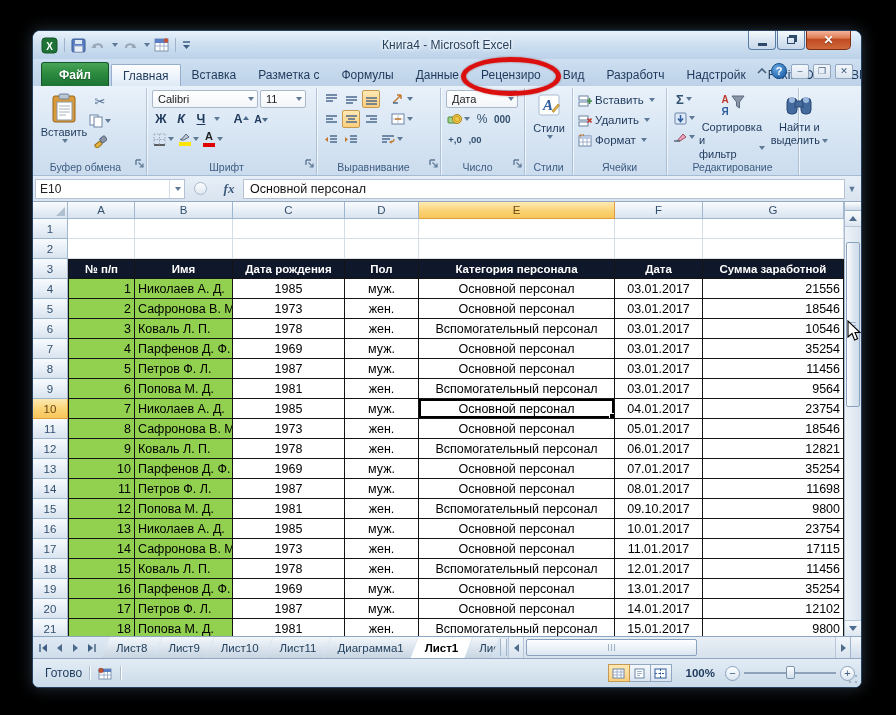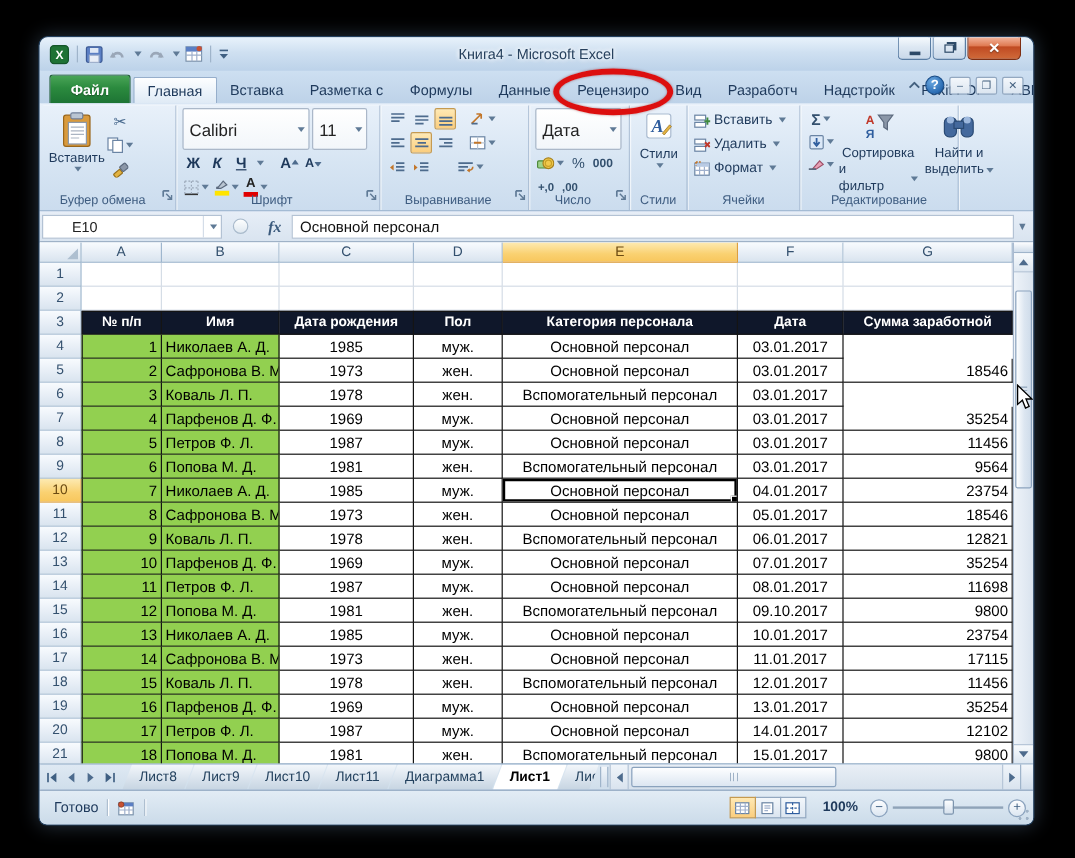--- a/index.html
+++ b/index.html
@@ -62,38 +62,38 @@
   .glabel { position:absolute; left:0; right:10px; bottom:2px; text-align:center;
             font-size:10.5px; color:#3e5c80; white-space:nowrap; }
   .launcher { position:absolute; right:2px; bottom:3px; }
   .rrow { display:flex; align-items:center; gap:2px; margin-bottom:2px; }
   .bigbtn { display:flex; flex-direction:column; align-items:center; justify-content:flex-start;
             width:48px; height:66px; padding-top:3px; border-radius:3px; font-size:11px; color:#1e395b; }
   .bigbtn .cap { margin-top:3px; line-height:1.15; text-align:center; }
   .sb { height:18px; min-width:18px; padding:0 1px; display:flex; align-items:center;
         justify-content:center; border-radius:2px; color:#33506e; }
   .tgl.on { background:linear-gradient(#ffe9b4,#fbce7e); border:1px solid #c59a50; }
-  .combo { background:linear-gradient(#ffffff,#f2f6fa); border:1px solid #abb8c9; height:35px;
-           display:flex; align-items:center; font-size:14px; color:#222; padding:0 3px 0 5px;
+  .combo { background:linear-gradient(#ffffff,#f2f6fa); border:1px solid #abb8c9; height:18px;
+           display:flex; align-items:center; font-size:11px; color:#222; padding:0 3px 0 5px;
            border-radius:2px; }
   .combo .mini-arrow { margin-left:auto; }
   .btext { font-size:12.5px; font-weight:bold; color:#1e395b; }
   .u { text-decoration:underline; }
   .i { font-style:italic; }
   .twoline { display:flex; flex-direction:column; align-items:center; font-size:11px;
              color:#1e395b; line-height:1.2; padding:2px 3px; }
   .cellbtn { display:flex; align-items:center; gap:3px; font-size:11.5px; color:#1e395b; height:20px; }
   .colorbar-a { display:flex; flex-direction:column; align-items:center; line-height:1; }
   .colorbar-a .bar { width:12px; height:4px; margin-top:1px; }
 
   
   .fbar { height:26px; flex:none; background:linear-gradient(#e7eef7,#d9e4f0);
           border-bottom:1px solid #96a9bf; display:flex; align-items:center; padding:2px 2px; }
   .namebox { width:150px; height:20px; background:#fff; border:1px solid #b3c2d4;
-             display:flex; align-items:center; font-size:12px; color:#222; padding-left:24px; }
+             display:flex; align-items:center; font-size:12px; color:#222; padding-left:4px; }
   .namebox .split { margin-left:auto; width:15px; height:100%; border-left:1px solid #d4dde8;
                     display:flex; align-items:center; justify-content:center; }
   .fx-zone { width:58px; display:flex; align-items:center; justify-content:space-around; }
   .round-btn { width:13px; height:13px; border-radius:50%; border:1px solid #a9bacb;
                background:linear-gradient(#fdfefe,#dfe8f0); }
   .fx { font-family:"Liberation Serif", serif; font-style:italic; font-weight:bold;
         font-size:13px; color:#3b5a7c; }
   .finput { flex:1; height:20px; background:#fff; border:1px solid #b3c2d4; font-size:12.5px;
             color:#111; display:flex; align-items:center; padding-left:6px; }
   .fbar-chev { width:14px; display:flex; justify-content:center; color:#5f7a96; font-size:9px; }
@@ -695,39 +695,41 @@
           <div class="tcell hcell ttop w-g">Сумма заработной</div>
         </div>
         <div class="grow">
           <div class="rh w-rh">4</div>
           <div class="tcell w-a al-r first green">1</div>
           <div class="tcell w-b al-l green">Николаев А. Д.</div>
           <div class="tcell w-c al-c">1985</div>
           <div class="tcell w-d al-c">муж.</div>
           <div class="tcell w-e al-c">Основной персонал</div>
           <div class="tcell w-f al-c">03.01.2017</div>
+          <div class="tcell w-g al-r">21556</div>
         </div>
         <div class="grow">
           <div class="rh w-rh">5</div>
           <div class="tcell w-a al-r first green">2</div>
           <div class="tcell w-b al-l green">Сафронова В. М.</div>
           <div class="tcell w-c al-c">1973</div>
           <div class="tcell w-d al-c">жен.</div>
           <div class="tcell w-e al-c">Основной персонал</div>
           <div class="tcell w-f al-c">03.01.2017</div>
           <div class="tcell w-g al-r">18546</div>
         </div>
         <div class="grow">
           <div class="rh w-rh">6</div>
           <div class="tcell w-a al-r first green">3</div>
           <div class="tcell w-b al-l green">Коваль Л. П.</div>
           <div class="tcell w-c al-c">1978</div>
           <div class="tcell w-d al-c">жен.</div>
           <div class="tcell w-e al-c">Вспомогательный персонал</div>
           <div class="tcell w-f al-c">03.01.2017</div>
+          <div class="tcell w-g al-r">10546</div>
         </div>
         <div class="grow">
           <div class="rh w-rh">7</div>
           <div class="tcell w-a al-r first green">4</div>
           <div class="tcell w-b al-l green">Парфенов Д. Ф.</div>
           <div class="tcell w-c al-c">1969</div>
           <div class="tcell w-d al-c">муж.</div>
           <div class="tcell w-e al-c">Основной персонал</div>
           <div class="tcell w-f al-c">03.01.2017</div>
           <div class="tcell w-g al-r">35254</div>

